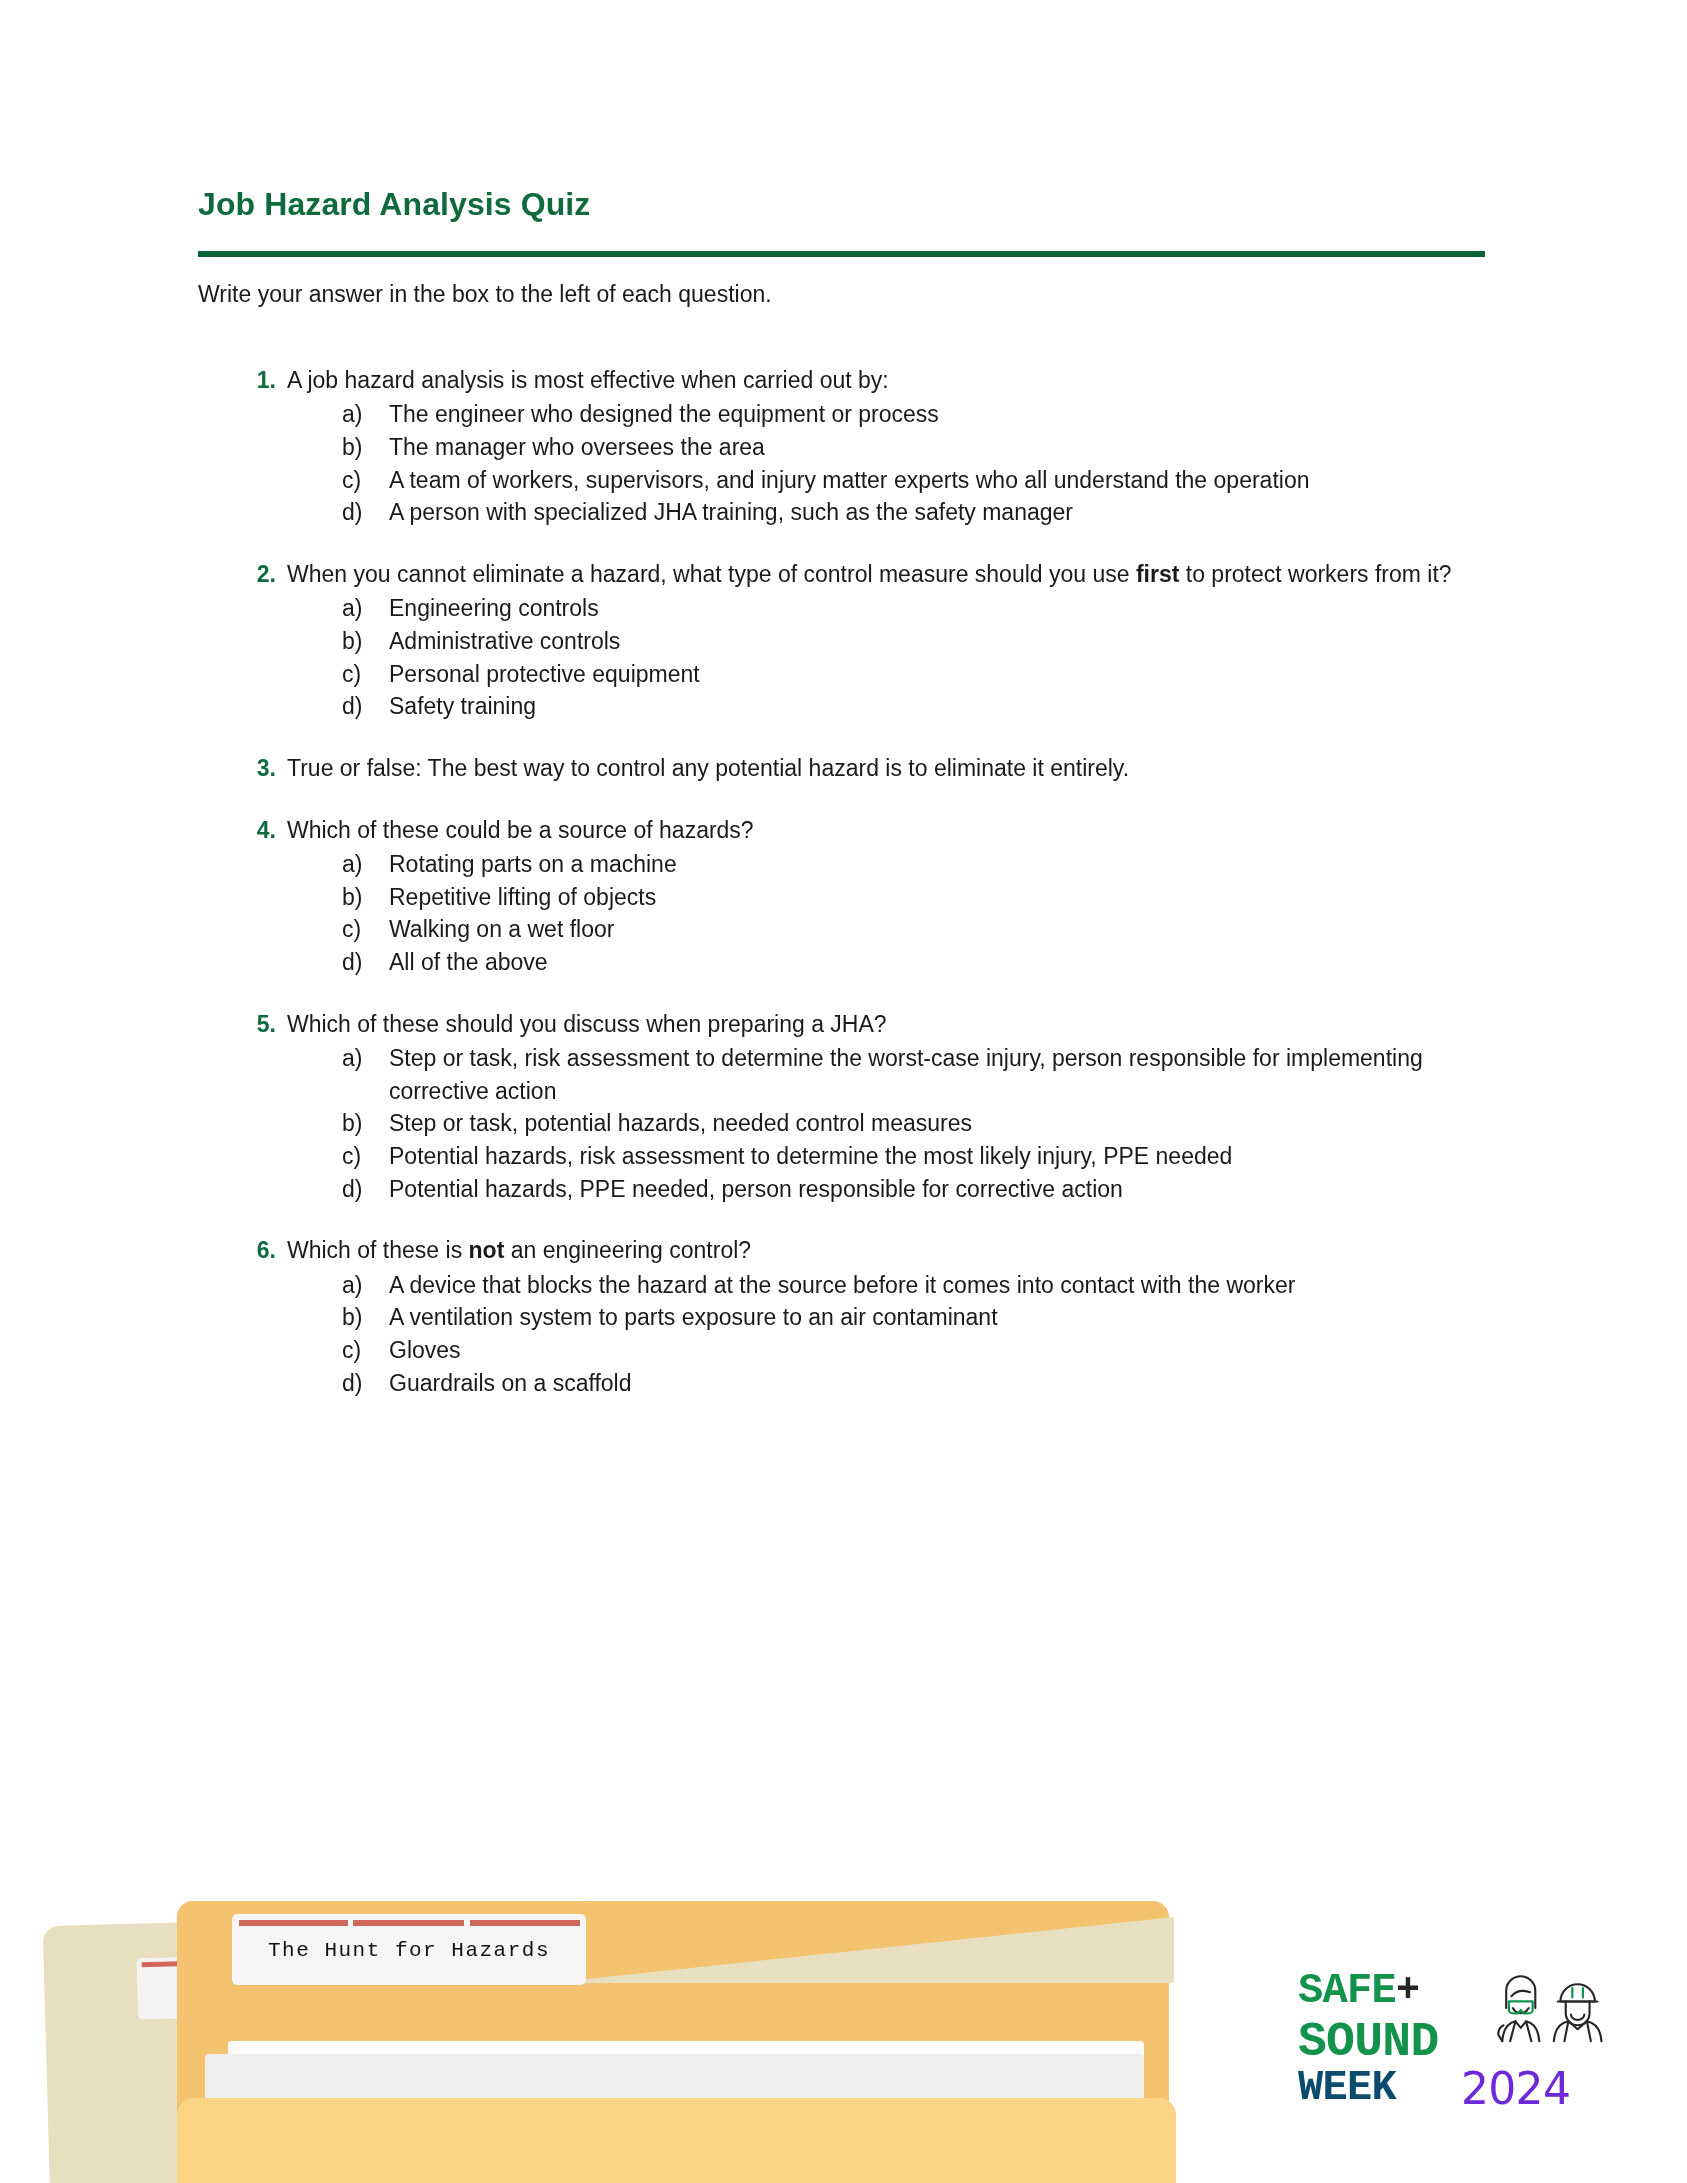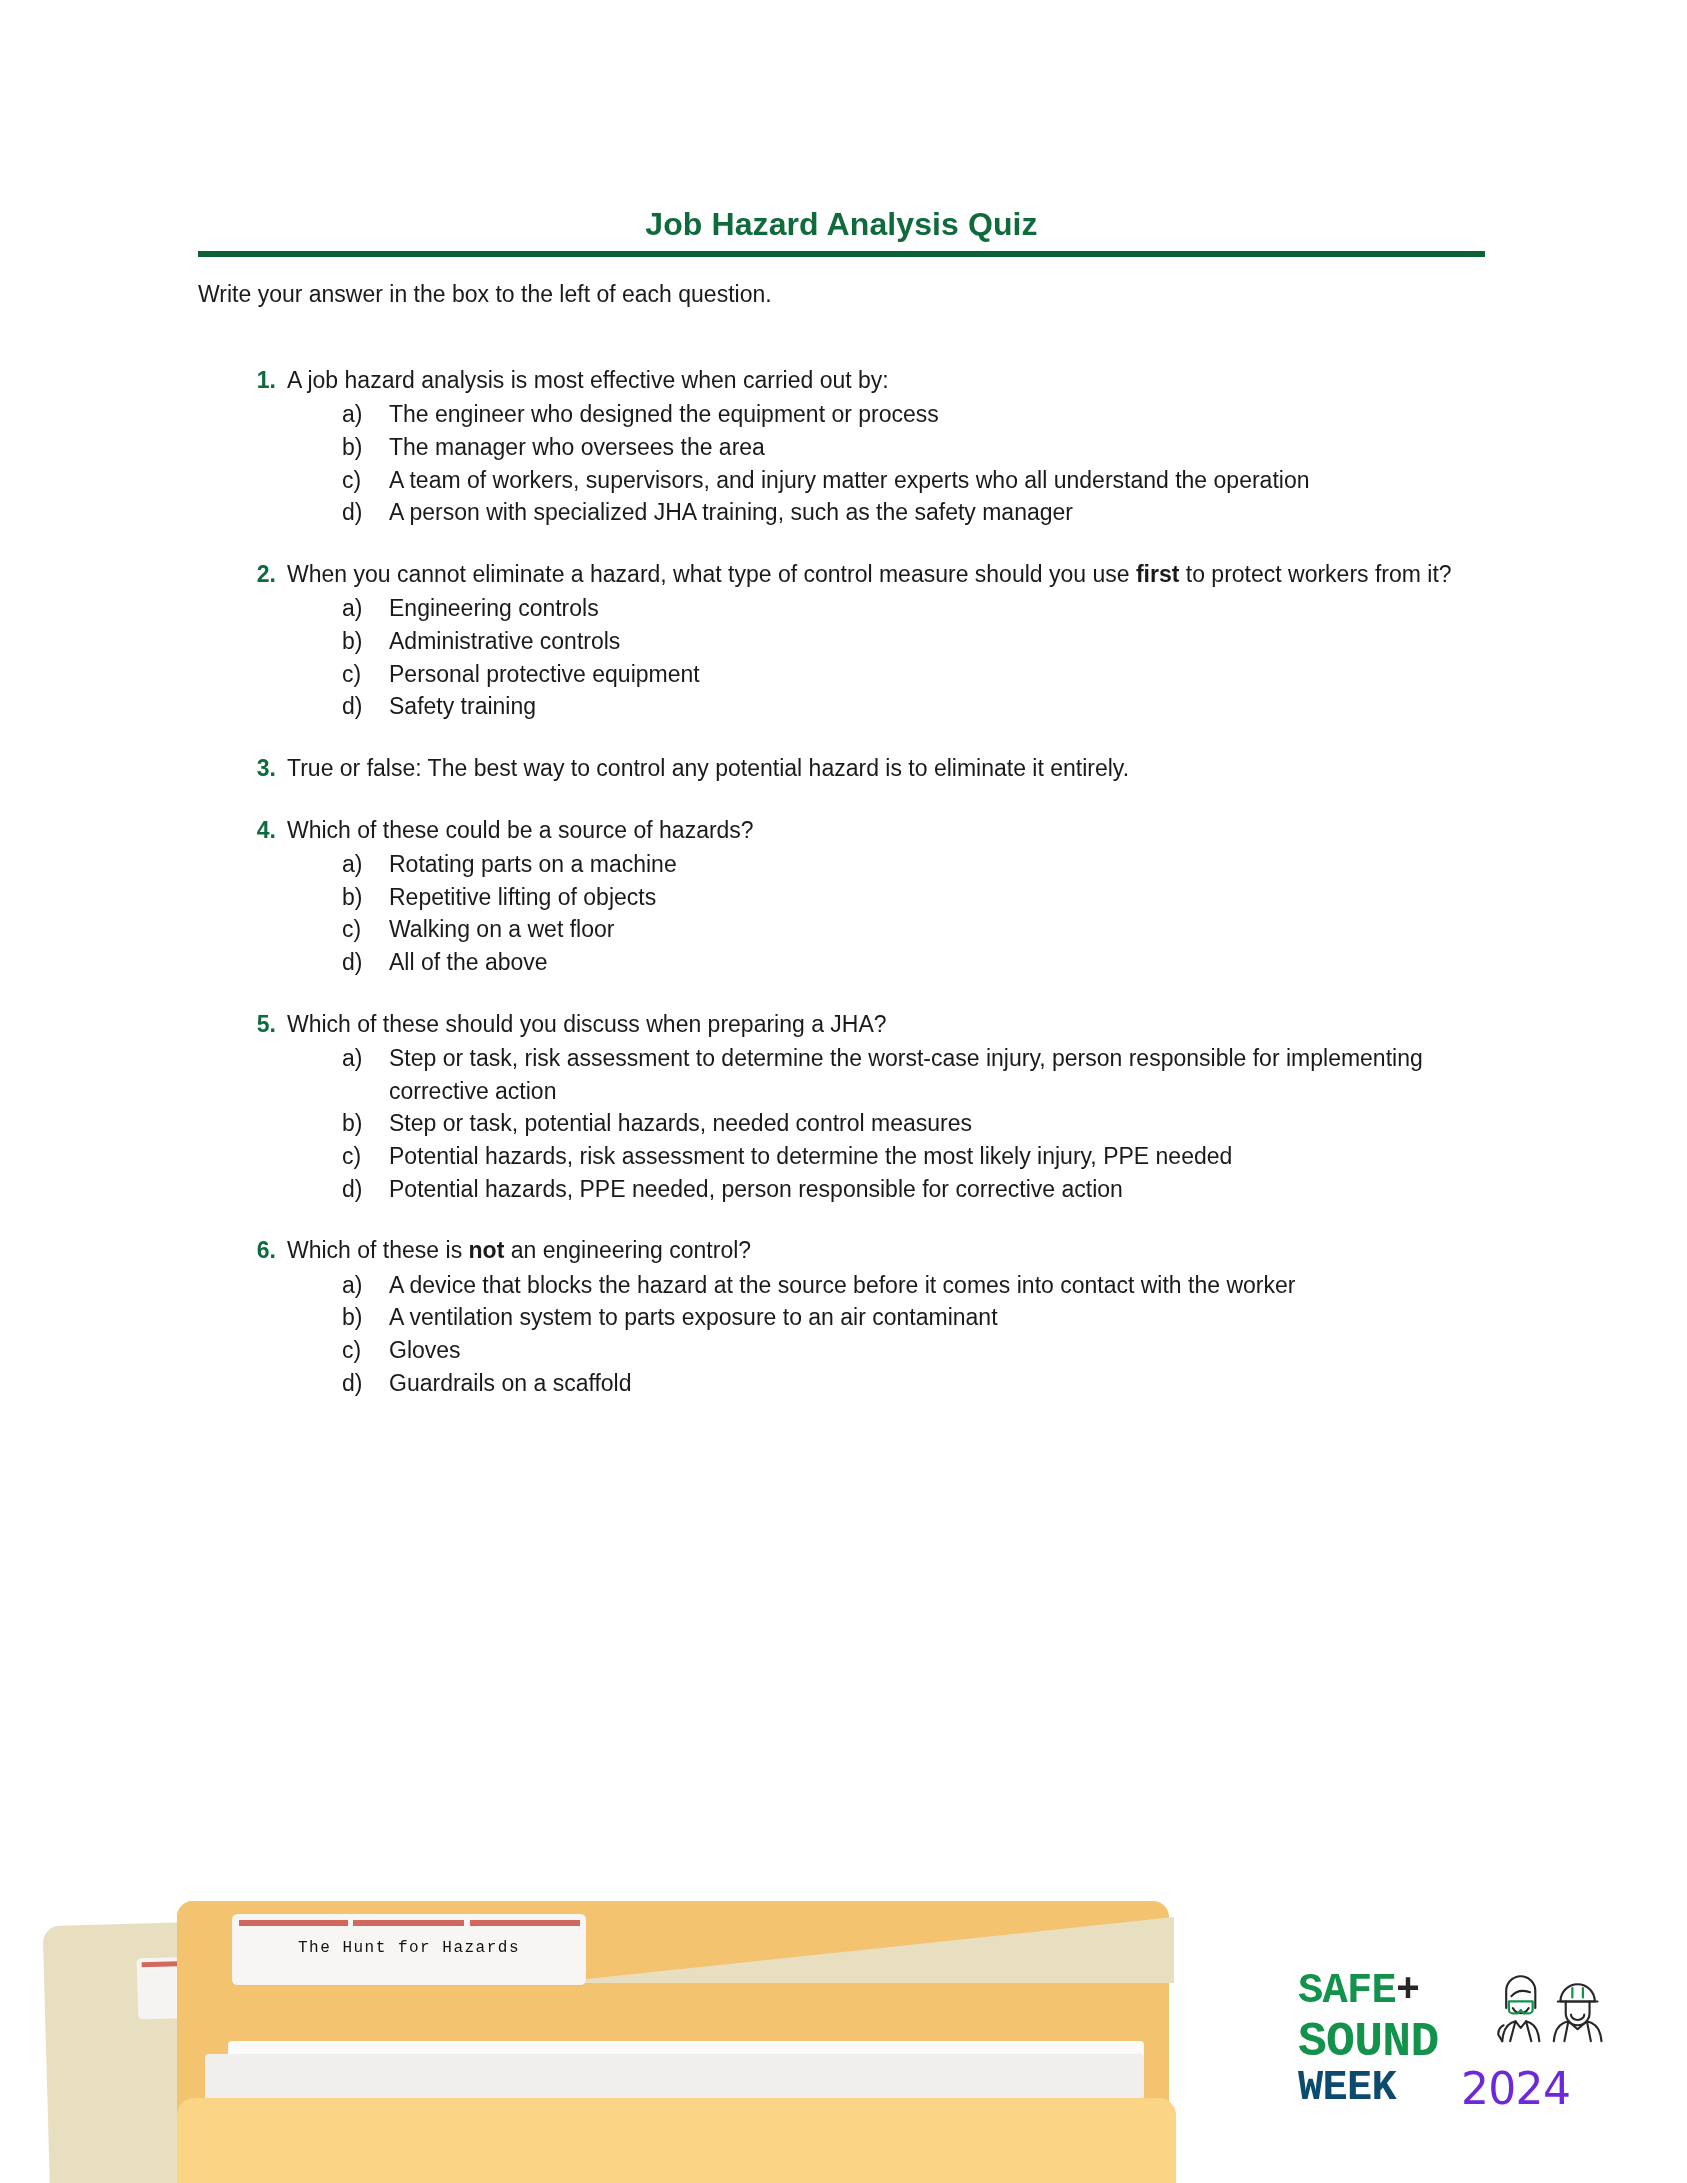--- a/index.html
+++ b/index.html
@@ -23,27 +23,25 @@
     inset: 0;
     background: #ffffff;
   }
 
   
   #doc-title {
     position: absolute;
     left: 198px;
     top: 187px;
     width: 1287px;
-    text-align: center;
     font-size: 32px;
     font-weight: bold;
     color: #106b3c;
     letter-spacing: 0.1px;
     line-height: 1.1;
-    margin-top: 20px;
   }
   #title-rule {
     position: absolute;
     left: 198px;
     top: 251px;
     width: 1287px;
     height: 6px;
     background: #0b6237;
   }
 
@@ -234,21 +232,21 @@
     height: 6px;
     background: #d0685e;
   }
   .folder-label-text {
     position: absolute;
     left: 0;
     right: 0;
     top: 25px;
     text-align: center;
     font-family: "Liberation Mono", "DejaVu Sans Mono", monospace;
-    font-size: 16px;
+    font-size: 21px;
     letter-spacing: 1.5px;
     color: #121212;
     white-space: nowrap;
   }
 
   
   #logo {
     position: absolute;
     left: 1298px;
     top: 1970px;

